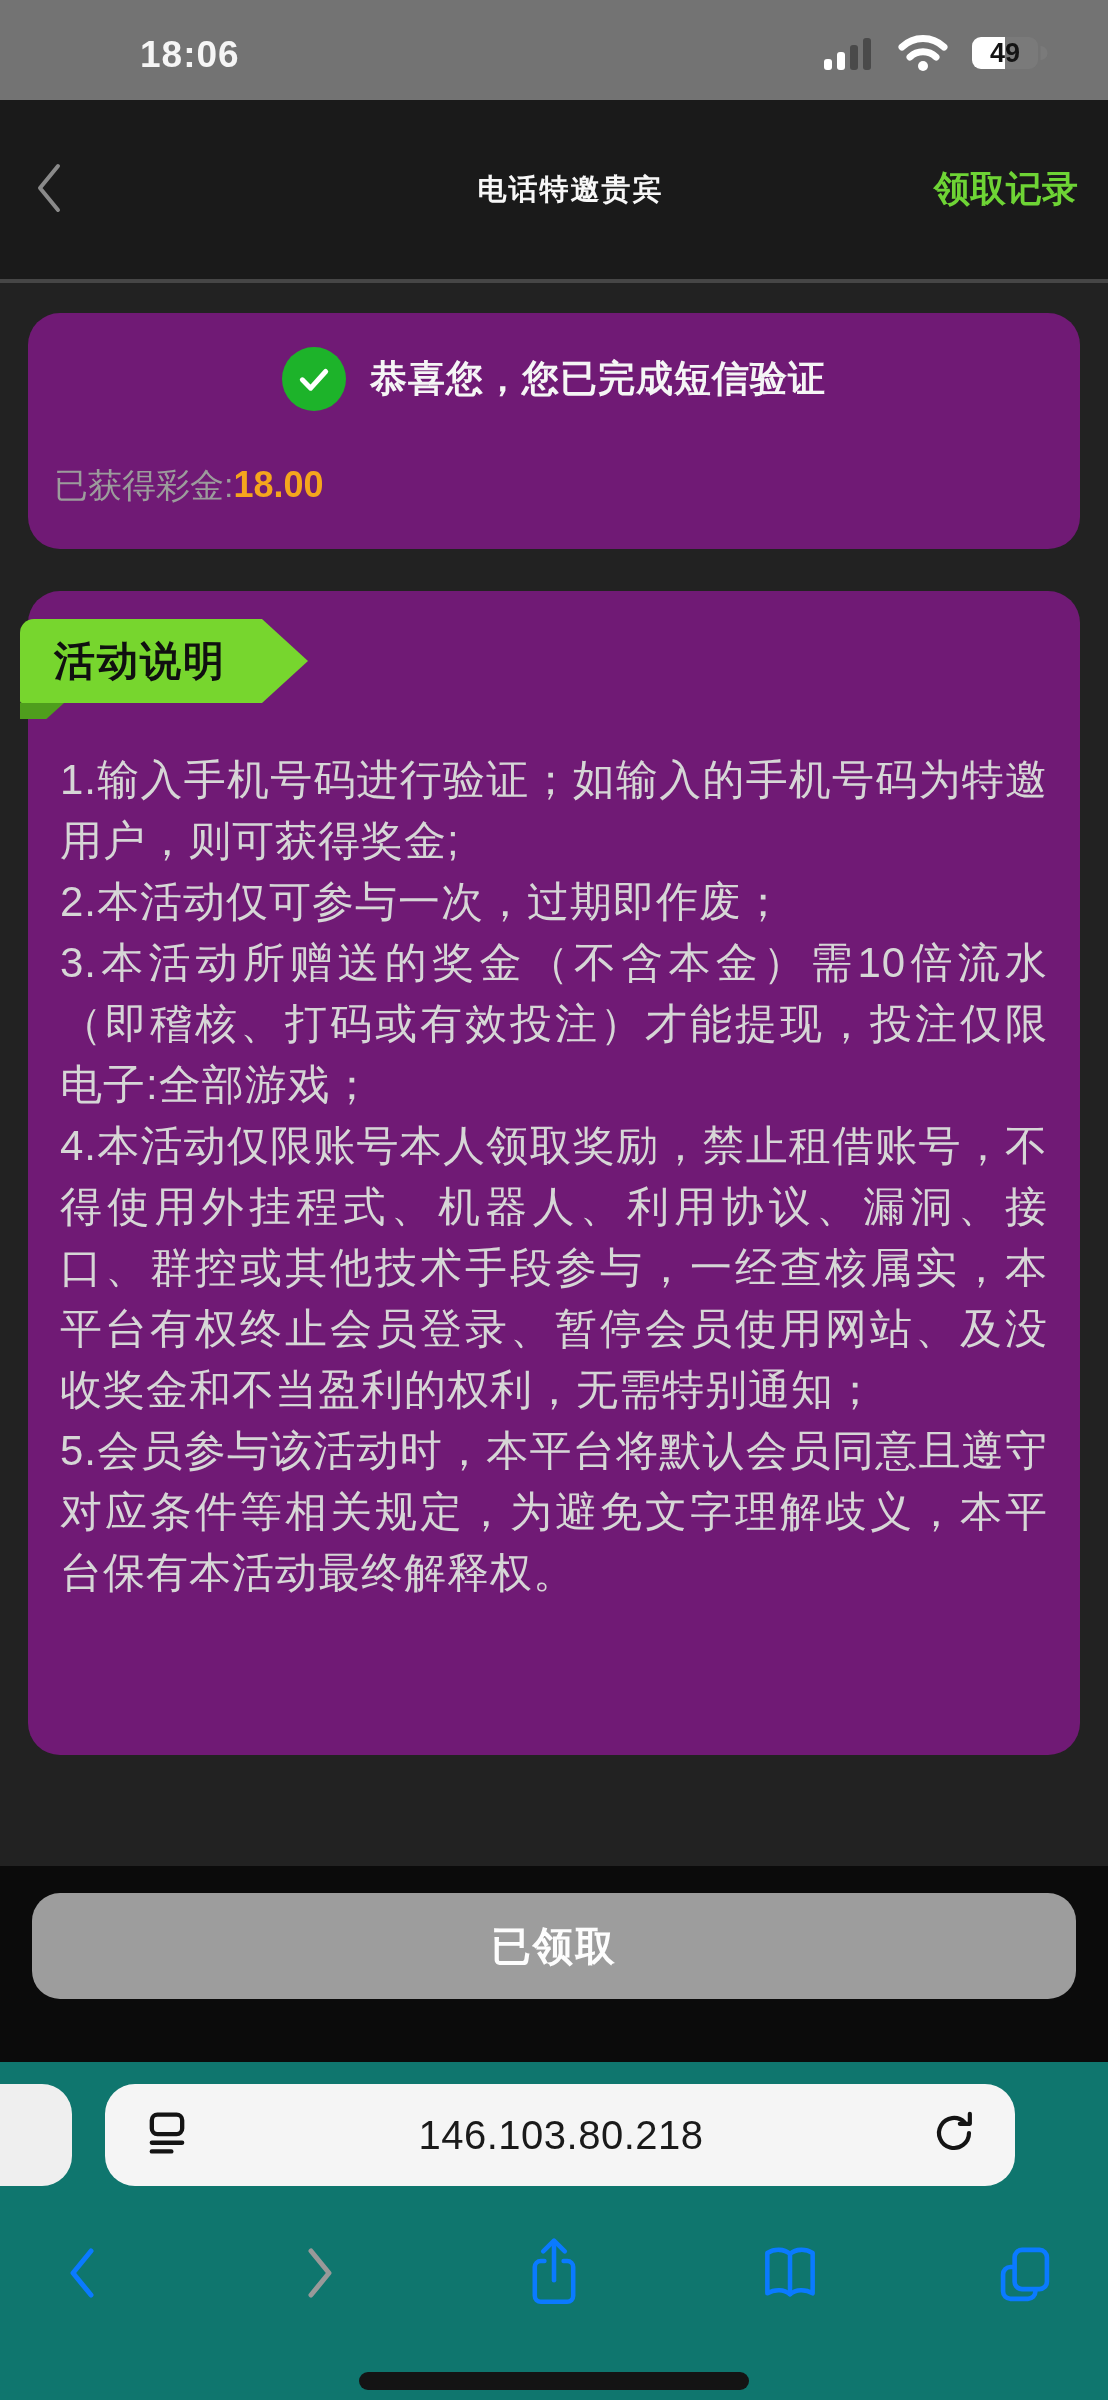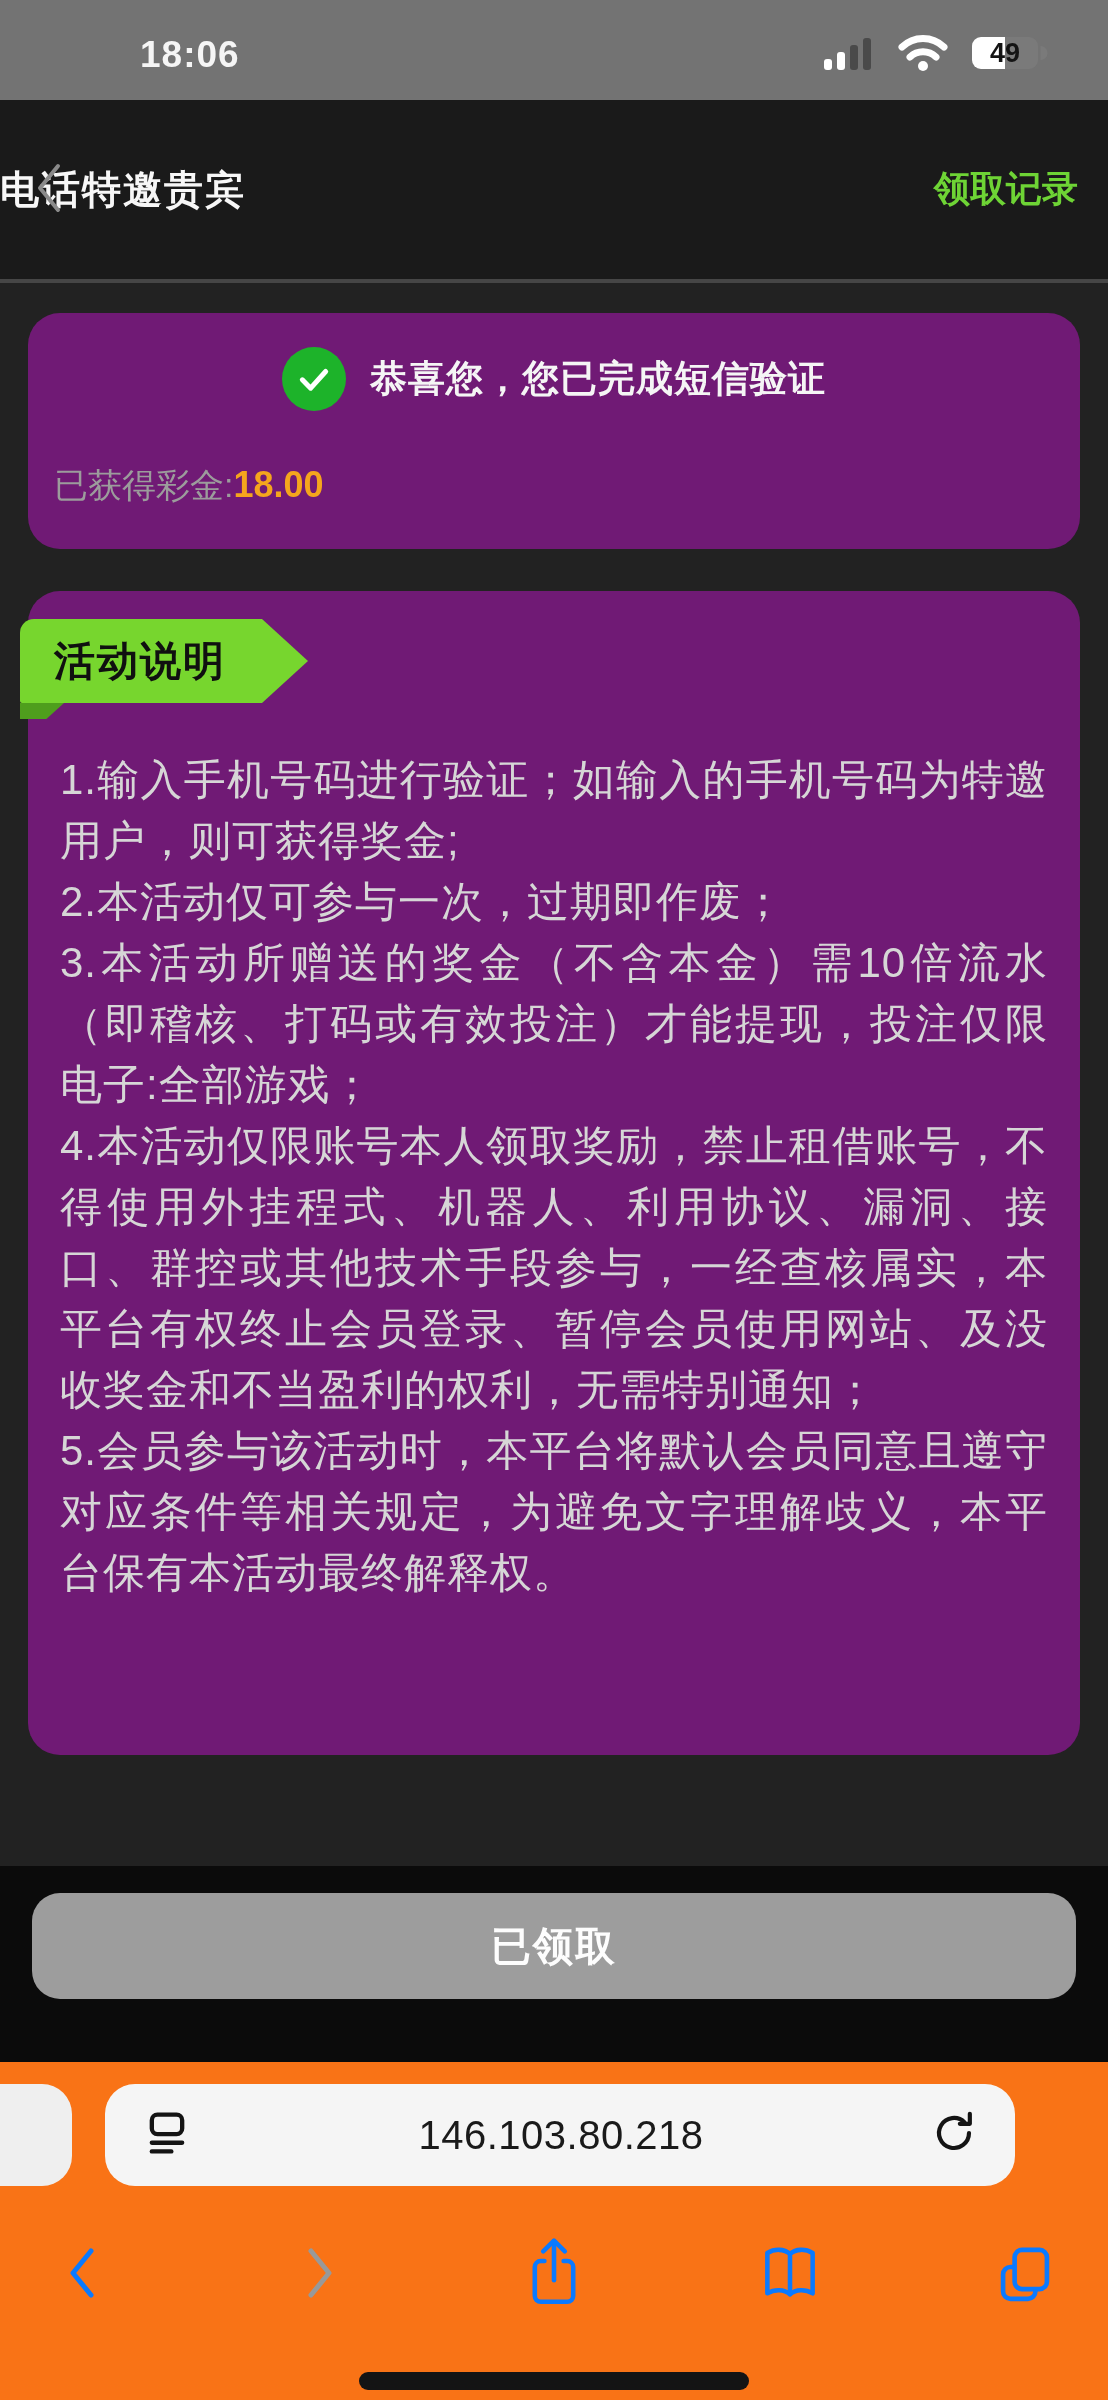--- a/index.html
+++ b/index.html
@@ -19,22 +19,22 @@
   .time { color:#f5f5f5; font-size:37px; font-weight:bold; letter-spacing:1px; }
   .status-icons { display:flex; align-items:center; gap:22px; }
 
   
   .navbar {
     height:183px; background:#1a1a1a; border-bottom:4px solid #464646;
     display:flex; align-items:center; justify-content:space-between;
     padding:0 30px 0 30px; position:relative;
   }
   .nav-title {
-    position:absolute; left:0; right:0; 
-    color:#f7f7f7; font-size:39px; font-weight:bold; letter-spacing:2px;
+    position:absolute; left:0; right:0; text-align:center;
+    color:#f7f7f7; font-size:29px; font-weight:bold; letter-spacing:2px;padding-left:33px;
   }
   .nav-link { color:#6ed435; font-size:36px; font-weight:bold; z-index:1; }
   .back-btn { z-index:1; display:flex; align-items:center; }
 
   
   .content { padding:0 28px; }
   .card { background:#701a75; border-radius:32px; }
   .success-card { margin-top:30px; padding:34px 26px 40px 26px; }
   .success-row { display:flex; align-items:center; justify-content:center; gap:24px; }
   .check-circle {
@@ -82,21 +82,21 @@
     width:100%; height:106px; background:#9d9d9d; border:none; border-radius:28px;
     color:#fdfdfd; font-size:40px; font-weight:bold; letter-spacing:2px;
     display:flex; align-items:center; justify-content:center;
     font-family:inherit;
     text-align:right;
   }
 
   
   .safari {
     position:absolute; left:0; top:2062px; width:1108px; height:338px;
-    background:#f97316; z-index:6;
+    background:#0f766e; z-index:6;
   }
   .tab-peek {
     position:absolute; left:-34px; top:22px; width:106px; height:102px;
     background:#efefef; border-radius:30px;
   }
   .url-bar {
     position:absolute; left:105px; top:22px; width:910px; height:102px;
     background:#f5f5f5; border-radius:30px;
     display:flex; align-items:center; justify-content:space-between;
     padding:0 36px;

